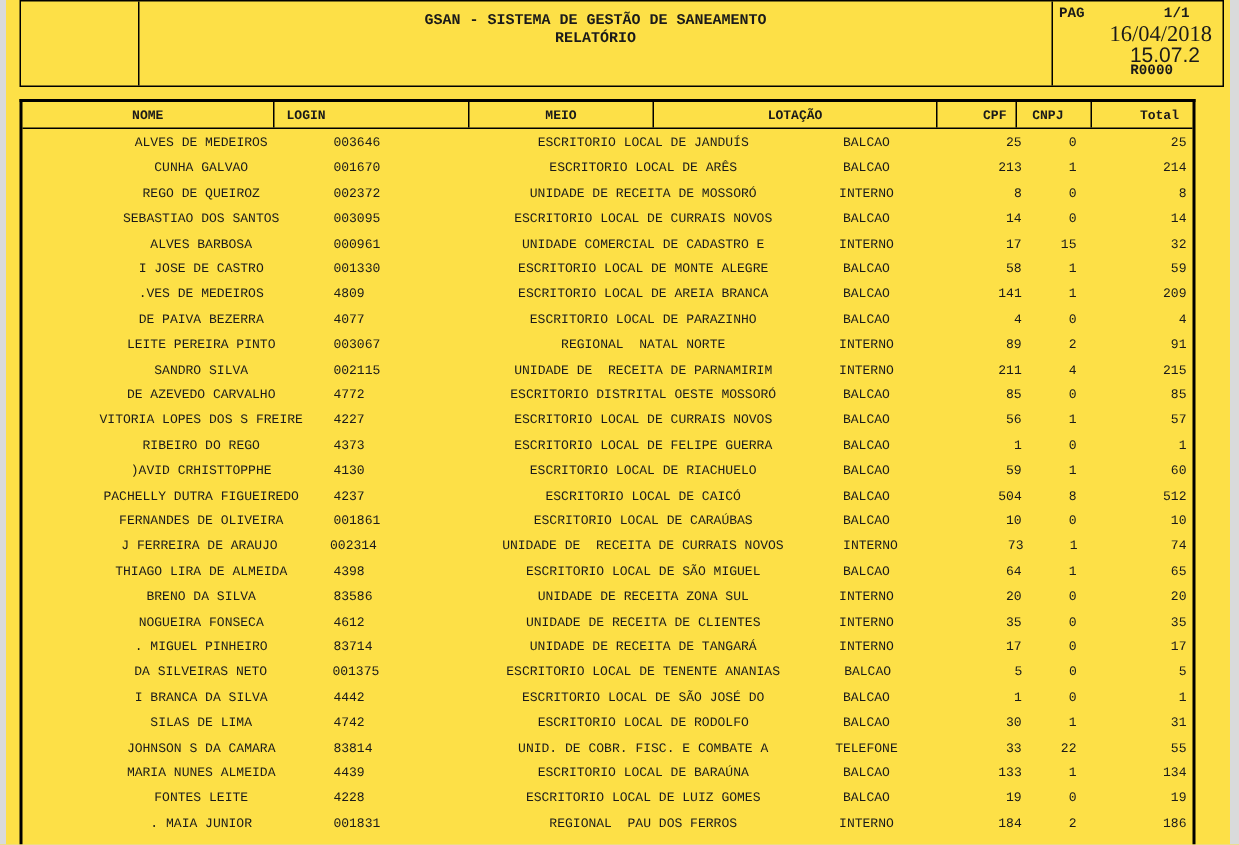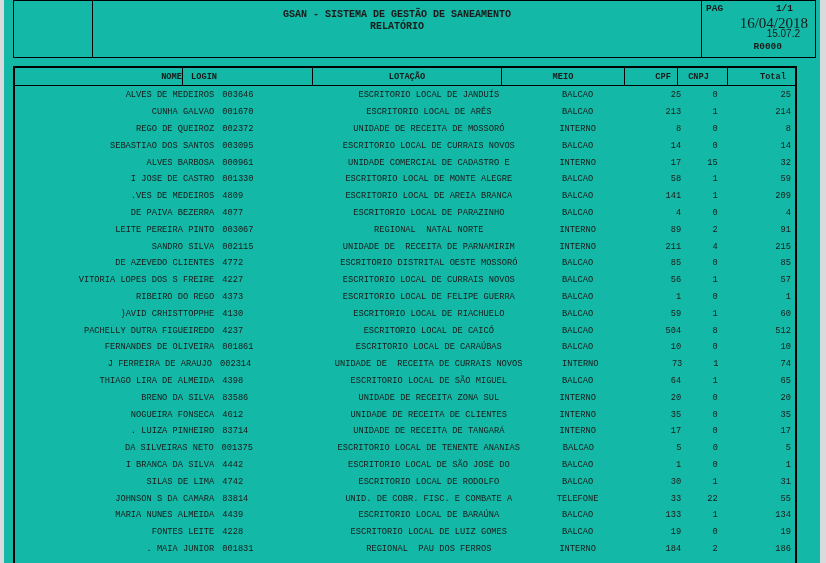--- a/index.html
+++ b/index.html
@@ -1,47 +1,47 @@
 <!DOCTYPE html>
 <html><head>
 <meta charset="utf-8">
 <style>
   * { margin:0; padding:0; box-sizing:border-box; }
   html,body { width:826px; height:563px; overflow:hidden; }
   body { background:#d9dadb; position:relative;
          font-family:"Liberation Mono","DejaVu Sans Mono",monospace; color:#1a1a1a; }
-  .page { position:absolute; left:4px; top:0; width:816px; height:563px; background:#14b8a6; }
+  .page { position:absolute; left:4px; top:0; width:816px; height:563px; background:#fde047; }
 
   
   .header-box { position:absolute; left:9px; top:0; width:803px; height:58px;
                 border:1px solid #000; display:flex; }
   .hb-left   { width:79px; height:100%; border-right:1px solid #000; }
   .hb-center { flex:1; display:flex; flex-direction:column; align-items:center;
                justify-content:flex-start; padding-top:8px; }
   .title-line { font-weight:bold; font-size:10px; line-height:12px; white-space:pre; }
   .hb-right  { width:114px; height:100%; border-left:1px solid #000;
                display:flex; flex-direction:column; }
   .pag-row { display:flex; justify-content:space-between; height:14px;
              padding:2px 22px 0 4px; font-weight:bold; font-size:9.5px; }
   .hr-line { height:13px; text-align:right; }
   .hr-date    { font-family:Liberation Serif, serif; font-size:15px; padding-right:7px; }
-  .hr-version { font-family:"Liberation Sans",sans-serif; font-size:10px; padding-right:15px; }
+  .hr-version { font-family:"Liberation Sans",sans-serif; font-size:14px; padding-right:15px; }
   .hr-code    { font-weight:bold; font-size:9.5px; padding-right:33px; }
 
   
   .report-table { position:absolute; left:9px; top:66px; width:784px; height:497px;
                   border-top:2px solid #000; border-left:2px solid #000; border-right:2px solid #000; }
   .thead-row { display:flex; height:18px; border-bottom:1px solid #000; }
   .thead-row .cell { border-right:1px solid #000; font-weight:bold; }
   .thead-row .cell:last-child { border-right:none; }
   .tbody { padding-top:1px; }
   .trow { display:flex; height:16.8px;margin-left:39px; }
   .cell { display:flex; align-items:center; font-size:8.7px; white-space:pre; overflow:visible; }
   .cell span { white-space:pre; }
-  .c0 { width:168px; justify-content:flex-end; }
+  .c0 { width:168px; justify-content:center; }
   .c1 { width:130px; justify-content:flex-start; padding-left:8px; }
   .c2 { width:189px; justify-content:center; }
   .c3 { width:123px; justify-content:center; }
   .c4 { width:53px;  justify-content:flex-end; padding-right:6px; }
   .c5 { width:50px;  justify-content:flex-end; padding-right:18px; }
   .c6 { width:62px;  justify-content:flex-end; padding-right:4px; }
 </style>
 </head>
 <body>
 
@@ -61,22 +61,22 @@
       <div class="hr-line hr-date">16/04/2018</div>
       <div class="hr-line hr-version">15.07.2</div>
       <div class="hr-line hr-code">R0000</div>
     </div>
   </div>
 
   <div class="report-table">
     <div class="thead-row">
         <div class="cell c0"><span>NOME</span></div>
         <div class="cell c1"><span>LOGIN</span></div>
+        <div class="cell c3"><span>MEIO</span></div>
         <div class="cell c2"><span>LOTAÇÃO</span></div>
-        <div class="cell c3"><span>MEIO</span></div>
         <div class="cell c4"><span>CPF</span></div>
         <div class="cell c5"><span>CNPJ</span></div>
         <div class="cell c6"><span>Total</span></div>
       </div>
     <div class="tbody">
         <div class="trow">
           <div class="cell c0"><span>ALVES DE MEDEIROS</span></div>
           <div class="cell c1"><span>003646</span></div>
           <div class="cell c2"><span>ESCRITORIO LOCAL DE JANDUÍS</span></div>
           <div class="cell c3"><span>BALCAO</span></div>
@@ -159,21 +159,21 @@
         <div class="trow">
           <div class="cell c0"><span>SANDRO SILVA</span></div>
           <div class="cell c1"><span>002115</span></div>
           <div class="cell c2"><span>UNIDADE DE  RECEITA DE PARNAMIRIM</span></div>
           <div class="cell c3"><span>INTERNO</span></div>
           <div class="cell c4"><span>211</span></div>
           <div class="cell c5"><span>4</span></div>
           <div class="cell c6"><span>215</span></div>
         </div>
         <div class="trow">
-          <div class="cell c0"><span>DE AZEVEDO CLIENTES</span></div>
+          <div class="cell c0"><span>DE AZEVEDO CARVALHO</span></div>
           <div class="cell c1"><span>4772</span></div>
           <div class="cell c2"><span>ESCRITORIO DISTRITAL OESTE MOSSORÓ</span></div>
           <div class="cell c3"><span>BALCAO</span></div>
           <div class="cell c4"><span>85</span></div>
           <div class="cell c5"><span>0</span></div>
           <div class="cell c6"><span>85</span></div>
         </div>
         <div class="trow">
           <div class="cell c0"><span>VITORIA LOPES DOS S FREIRE</span></div>
           <div class="cell c1"><span>4227</span></div>
@@ -249,21 +249,21 @@
         <div class="trow">
           <div class="cell c0"><span>NOGUEIRA FONSECA</span></div>
           <div class="cell c1"><span>4612</span></div>
           <div class="cell c2"><span>UNIDADE DE RECEITA DE CLIENTES</span></div>
           <div class="cell c3"><span>INTERNO</span></div>
           <div class="cell c4"><span>35</span></div>
           <div class="cell c5"><span>0</span></div>
           <div class="cell c6"><span>35</span></div>
         </div>
         <div class="trow">
-          <div class="cell c0"><span>. LUIZA PINHEIRO</span></div>
+          <div class="cell c0"><span>. MIGUEL PINHEIRO</span></div>
           <div class="cell c1"><span>83714</span></div>
           <div class="cell c2"><span>UNIDADE DE RECEITA DE TANGARÁ</span></div>
           <div class="cell c3"><span>INTERNO</span></div>
           <div class="cell c4"><span>17</span></div>
           <div class="cell c5"><span>0</span></div>
           <div class="cell c6"><span>17</span></div>
         </div>
         <div class="trow">
           <div class="cell c0"><span>DA SILVEIRAS NETO</span></div>
           <div class="cell c1"><span>001375</span></div>

